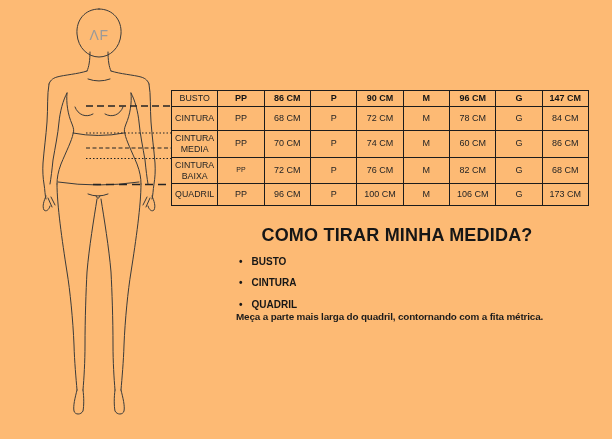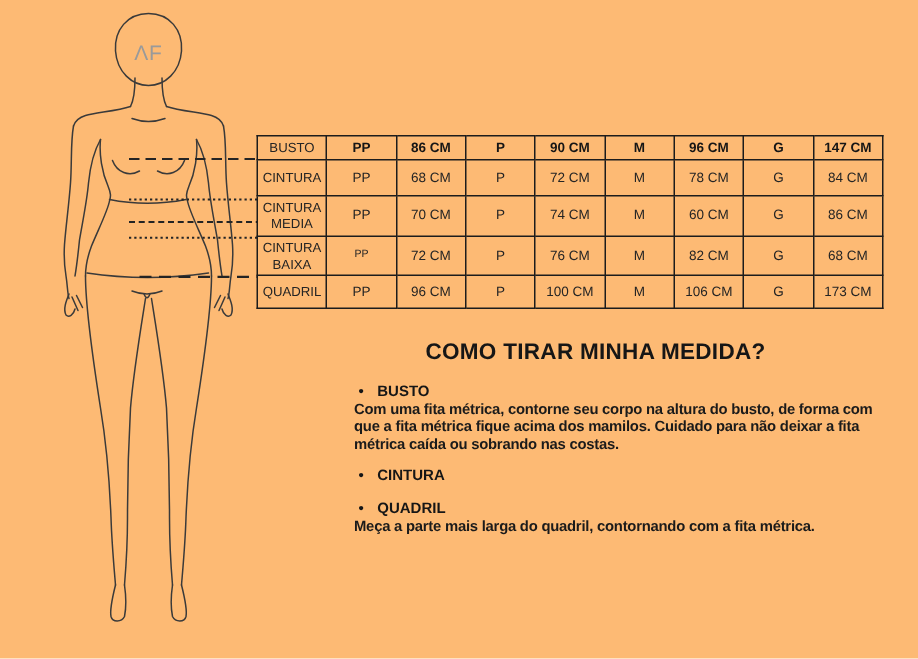--- a/index.html
+++ b/index.html
@@ -29,21 +29,21 @@
   .size-table tr:nth-child(3){ height:27px; }
   .size-table tr:nth-child(4){ height:26px; }
   .size-table tr:nth-child(5){ height:22px; }
   .size-table tr:first-child td.val { font-weight:700; color:#151515; }
   .size-table td.lbl { font-size:8.8px; }
   .size-table td.small-pp { font-size:7px; }
 
   
   .howto { position:absolute; left:204px; top:227px; width:386px; }
   .howto-heading {
-    margin:0; text-align:center; font-size:15px; font-weight:700;
+    margin:0; text-align:center; font-size:18px; font-weight:700;
     letter-spacing:0.2px; line-height:16px; color:#161616;
   }
   .mi-label {
     display:flex; align-items:baseline; gap:9px; margin:0 0 1px 35px;
     font-size:10px; font-weight:700; line-height:11px; color:#161616;
   }
   .mi:nth-of-type(1) .mi-label { margin-top:13px; }
   .mi:nth-of-type(2) .mi-label { margin-top:10px; }
   .mi:nth-of-type(3) .mi-label { margin-top:11px; }
   .bullet { font-size:10px; line-height:11px; }
@@ -176,23 +176,20 @@
   </table>
 
   <div class="howto">
     <h2 class="howto-heading">COMO TIRAR MINHA MEDIDA?</h2>
 
     <div class="mi">
       <div class="mi-label">
         <span class="bullet">•</span>
         <span>BUSTO</span>
       </div>
-      <p class="mi-text">Com uma fita métrica, contorne seu corpo na altura do busto, de forma com
-que a fita métrica fique acima dos mamilos. Cuidado para não deixar a fita
-métrica caída ou sobrando nas costas.</p>
     </div>
 
     <div class="mi">
       <div class="mi-label">
         <span class="bullet">•</span>
         <span>CINTURA</span>
       </div>
     </div>
 
     <div class="mi">

